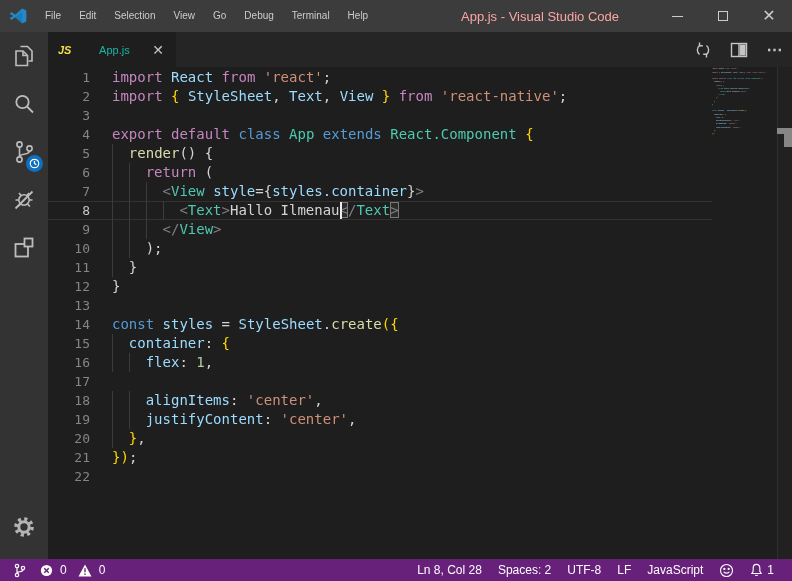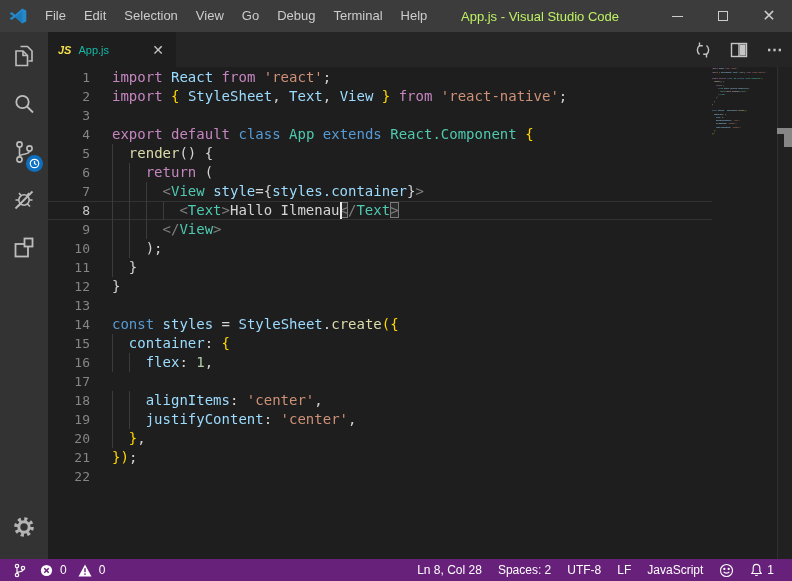--- a/index.html
+++ b/index.html
@@ -3,37 +3,37 @@
 <meta charset="utf-8">
 <style>
   * { margin:0; padding:0; box-sizing:border-box; }
   html,body { width:792px; height:581px; overflow:hidden; }
   body { position:relative; background:#1e1e1e; font-family:"Liberation Sans", sans-serif; }
 
   
   .titlebar { position:absolute; top:0; left:0; right:0; height:32px; background:#3c3c3c;
               display:flex; align-items:center; z-index:30; }
   .logo { width:36px; height:32px; display:flex; align-items:center; justify-content:center; }
-  .menu-item { padding:0 9px; height:32px; line-height:32px; font-size:13px; color:#cccccc; cursor:default; }
-  .window-title { position:absolute; left:400px; width:280px; text-align:center; font-size:13px; color:#bef264; }
+  .menu-item { padding:0 9px; height:32px; line-height:32px; font-size:10px; color:#cccccc; cursor:default; }
+  .window-title { position:absolute; left:400px; width:280px; text-align:center; font-size:13px; color:#fca5a5; }
   .win-controls { position:absolute; right:0; top:0; display:flex; }
   .win-btn { width:46px; height:32px; display:flex; align-items:center; justify-content:center; color:#cccccc; }
   .min-glyph { width:11px; height:1px; background:#cccccc; display:block; }
   .max-glyph { width:10px; height:10px; border:1px solid #cccccc; display:block; }
   .close-glyph { font-size:16px; line-height:16px; font-family:"DejaVu Sans", sans-serif; }
 
   
   .activitybar { position:absolute; top:32px; left:0; width:48px; bottom:22px; background:#333333; z-index:20; }
   .ab-item { width:48px; height:48px; display:flex; align-items:center; justify-content:center; position:relative; }
   .ab-bottom { position:absolute; bottom:8px; left:0; width:48px; }
   .scm-badge { position:absolute; right:5px; bottom:4px; width:17px; height:17px; border-radius:50%;
                background:#0e70c0; display:flex; align-items:center; justify-content:center; }
 
   
-  .tabbar { position:absolute; top:32px; left:48px; right:0; height:35px; background:#252526; z-index:10; }
+  .tabbar { position:absolute; top:32px; left:48px; right:0; height:35px; background:#252526; z-index:10;text-align:center; }
   .tab { position:absolute; left:0; top:0; width:128px; height:35px; background:#1e1e1e;
          display:flex; align-items:center; padding:0 10px; }
   .tab-icon { color:#f3df49; font-weight:bold; font-size:11px; font-style:italic; margin-right:7px; }
   .tab-label { color:#14b8a6; font-size:11px; flex:1; }
   .tab-close { color:#c5c5c5; font-size:14px; font-family:"DejaVu Sans", sans-serif; padding:0 2px; }
   .editor-actions { position:absolute; right:6px; top:0; height:35px; display:flex; align-items:center; gap:14px; }
   .ea-icon { display:flex; align-items:center; justify-content:center; width:22px; height:22px; }
   .ellipsis { color:#c5c5c5; font-size:16px; letter-spacing:1px; font-weight:bold; }
 
   

